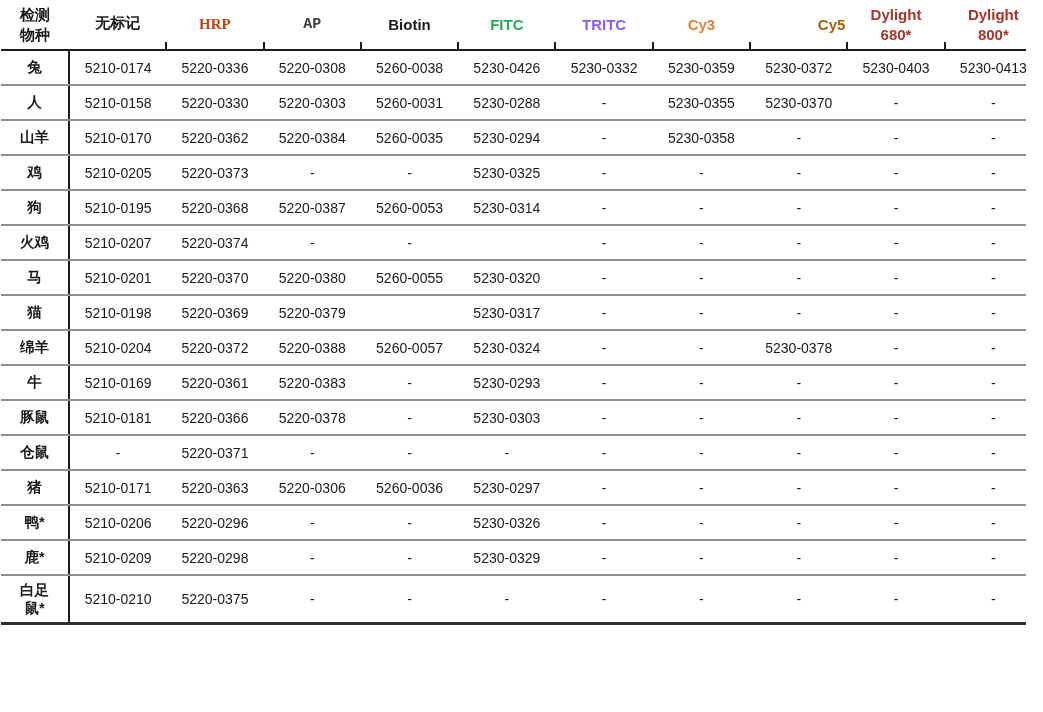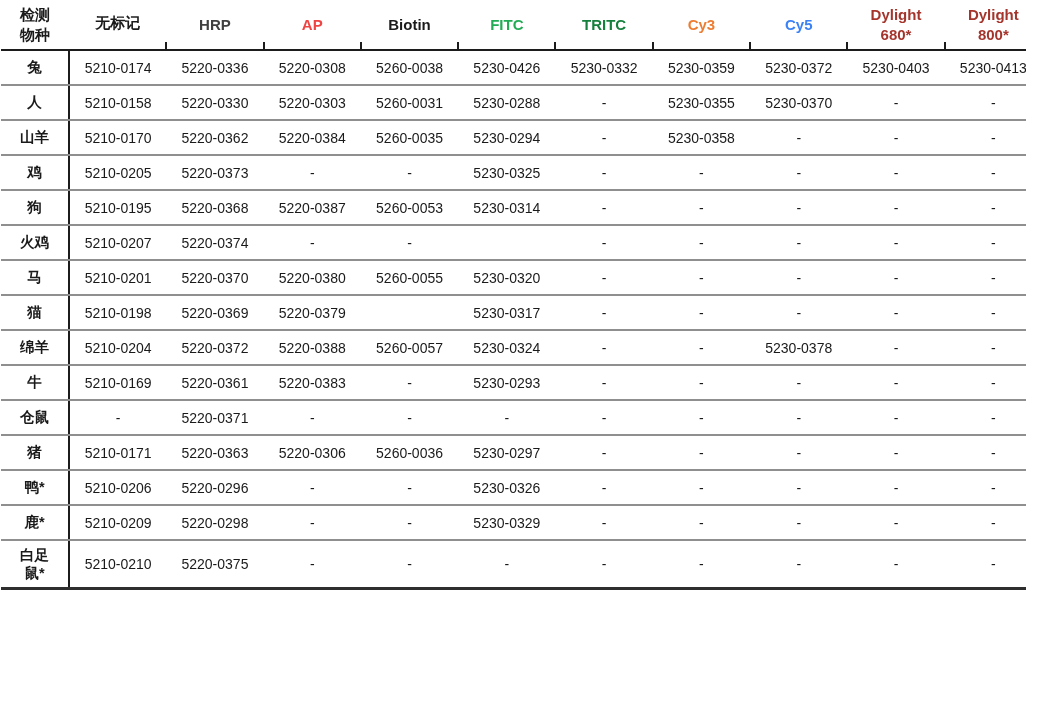--- a/index.html
+++ b/index.html
@@ -85,27 +85,27 @@
         <col class="data-col">
         <col class="data-col">
         <col class="data-col">
         <col class="data-col">
       </colgroup>
     <thead>
       <tr>
           <th style="color: rgb(26, 26, 26);">检测
 物种</th>
           <th style="color: rgb(26, 26, 26); font-family: Liberation Mono, monospace;">无标记</th>
-          <th class="ticked" style="color: #404040;">HRP</th>
-          <th class="ticked" style="color: #ef4444;">AP</th>
+          <th class="ticked" style="color: #c2410c; font-family: Liberation Serif, serif;">HRP</th>
+          <th class="ticked" style="color: #404040; font-family: Liberation Mono, monospace;">AP</th>
           <th class="ticked" style="color: rgb(26, 26, 26);">Biotin</th>
           <th class="ticked" style="color: rgb(34, 171, 85);">FITC</th>
-          <th class="ticked" style="color: #15803d;">TRITC</th>
+          <th class="ticked" style="color: #8b5cf6;">TRITC</th>
           <th class="ticked" style="color: rgb(237, 125, 49);">Cy3</th>
-          <th class="ticked" style="color: #3b82f6;">Cy5</th>
+          <th class="ticked" style="color: #a16207; text-align: right;">Cy5</th>
           <th class="ticked" style="color: rgb(165, 53, 44);">Dylight
 680*</th>
           <th class="ticked" style="color: rgb(165, 53, 44);">Dylight
 800*</th>
         </tr>
     </thead>
     <tbody>
         <tr>
           <td class="species">兔</td>
           <td>5210-0174</td>
@@ -230,20 +230,33 @@
           <td>5220-0383</td>
           <td>-</td>
           <td>5230-0293</td>
           <td>-</td>
           <td>-</td>
           <td>-</td>
           <td>-</td>
           <td>-</td>
         </tr>
         <tr>
+          <td class="species">豚鼠</td>
+          <td>5210-0181</td>
+          <td>5220-0366</td>
+          <td>5220-0378</td>
+          <td>-</td>
+          <td>5230-0303</td>
+          <td>-</td>
+          <td>-</td>
+          <td>-</td>
+          <td>-</td>
+          <td>-</td>
+        </tr>
+        <tr>
           <td class="species">仓鼠</td>
           <td>-</td>
           <td>5220-0371</td>
           <td>-</td>
           <td>-</td>
           <td>-</td>
           <td>-</td>
           <td>-</td>
           <td>-</td>
           <td>-</td>

